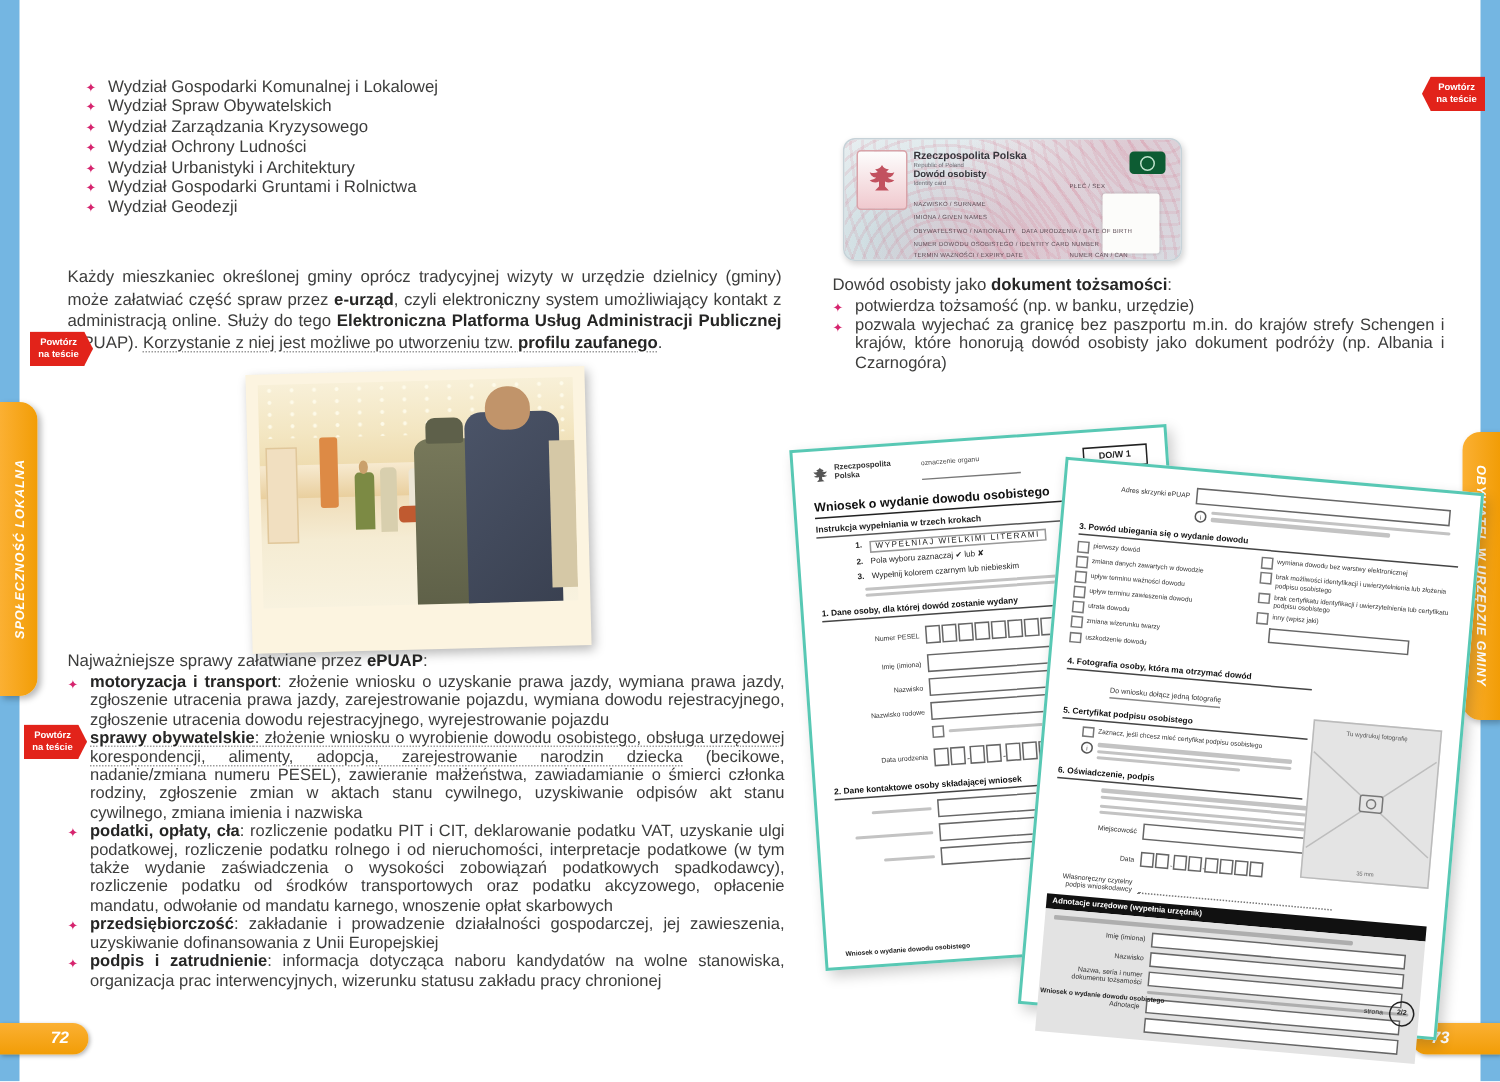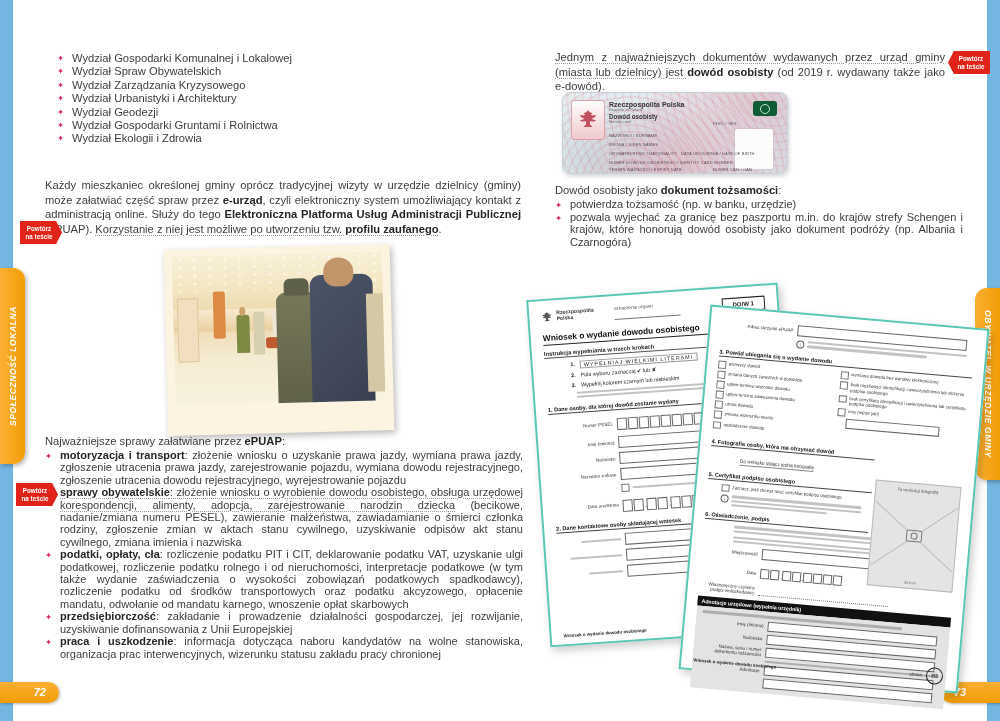--- a/index.html
+++ b/index.html
@@ -127,24 +127,24 @@
   </div>
   <div class="badge point-left" style="left:948px;top:51px;">
     <span>Powtórz</span>
       <span>na teście</span>
   </div>
 
   <div class="bullets" style="position:absolute;left:57px;top:52px;width:440px;">
     <div class="li">Wydział Gospodarki Komunalnej i Lokalowej</div>
     <div class="li">Wydział Spraw Obywatelskich</div>
     <div class="li">Wydział Zarządzania Kryzysowego</div>
+    <div class="li">Wydział Ochrony Ludności</div>
     <div class="li">Wydział Urbanistyki i Architektury</div>
+    <div class="li">Wydział Gospodarki Gruntami i Rolnictwa</div>
     <div class="li">Wydział Geodezji</div>
-    <div class="li">Wydział Gospodarki Gruntami i Rolnictwa</div>
-    <div class="li">Wydział Ekologii i Zdrowia</div>
   </div>
 
   <div class="body-text" style="position:absolute;left:45px;top:178px;width:476px;">
     <span>Każdy mieszkaniec określonej gminy oprócz tradycyjnej wizyty w urzędzie dzielnicy (gminy) może załatwiać część spraw przez </span><span class="b">e-urząd</span><span>, czyli elektroniczny system umożliwiający kontakt z administracją online. Służy do tego </span><span class="b">Elektroniczna Platforma Usług Administracji Publicznej</span><span> (ePUAP). </span><span class="tested">Korzystanie z niej jest możliwe po utworzeniu tzw. </span><span class="b tested">profilu zaufanego</span><span>.</span>
   </div>
 
   <div class="polaroid">
     <div class="photo">
       <div class="pf" style="left:0;top:0;right:0;height:24%;background-image:radial-gradient(circle,#fffdee 1px,transparent 1.6px);background-size:15px 8px;opacity:.85;"></div>
       <div class="pf" style="left:0;top:36%;right:0;height:15%;background:linear-gradient(#f7ead0,#e9cf9e);"></div>
@@ -173,30 +173,27 @@
     <div class="hang">
       <span class="b">motoryzacja i transport</span><span>: złożenie wniosku o uzyskanie prawa jazdy, wymiana prawa jazdy, zgłoszenie utracenia prawa jazdy, zarejestrowanie pojazdu, wymiana dowodu rejestracyjnego, zgłoszenie utracenia dowodu rejestracyjnego, wyrejestrowanie pojazdu</span>
     </div>
     <div class="hang">
       <span class="b tested">sprawy obywatelskie</span><span class="tested">: złożenie wniosku o wyrobienie dowodu osobistego, obsługa urzędowej korespondencji, alimenty, adopcja, zarejestrowanie narodzin dziecka</span><span> (becikowe, nadanie/zmiana numeru PESEL), zawieranie małżeństwa, zawiadamianie o śmierci członka rodziny, zgłoszenie zmian w aktach stanu cywilnego, uzyskiwanie odpisów akt stanu cywilnego, zmiana imienia i nazwiska</span>
     </div>
     <div class="hang">
       <span class="b">podatki, opłaty, cła</span><span>: rozliczenie podatku PIT i CIT, deklarowanie podatku VAT, uzyskanie ulgi podatkowej, rozliczenie podatku rolnego i od nieruchomości, interpretacje podatkowe (w tym także wydanie zaświadczenia o wysokości zobowiązań podatkowych spadkodawcy), rozliczenie podatku od środków transportowych oraz podatku akcyzowego, opłacenie mandatu, odwołanie od mandatu karnego, wnoszenie opłat skarbowych</span>
     </div>
     <div class="hang">
-      <span class="b">przedsiębiorczość</span><span>: zakładanie i prowadzenie działalności gospodarczej, jej rozwijanie, uzyskiwanie dofinansowania z Unii Europejskiej</span>
+      <span class="b">przedsiębiorczość</span><span>: zakładanie i prowadzenie działalności gospodarczej, jej zawieszenia, uzyskiwanie dofinansowania z Unii Europejskiej</span>
     </div>
     <div class="hang">
-      <span class="b">praca i uszkodzenie</span><span>: informacja dotycząca naboru kandydatów na wolne stanowiska, organizacja prac interwencyjnych, wizerunku statusu zakładu pracy chronionej</span>
-    </div>
-  </div>
-
-  <div class="body-text" style="position:absolute;left:555px;top:50px;width:390px;">
-    <span class="tested">Jednym z najważniejszych dokumentów wydawanych przez urząd gminy (miasta lub dzielnicy) jest </span><span class="b">dowód osobisty</span><span> (od 2019 r. wydawany także jako e-dowód).</span>
-  </div>
+      <span class="b">podpis i zatrudnienie</span><span>: informacja dotycząca naboru kandydatów na wolne stanowiska, organizacja prac interwencyjnych, wizerunku statusu zakładu pracy chronionej</span>
+    </div>
+  </div>
+
 
   <div class="idcard">
     <div class="guilloche"></div>
     <div class="emblem">
       <svg width="20" height="24" viewBox="0 0 20 24">
         <path d="M10 2c1 2 2.6 2.8 4.6 2.9l-1.8 1.8c1.8.9 3.6.9 5.4.1-.9 2.6-2.6 3.5-4.4 3.6 1 .9 2.6 1.7 4.4 1.7-1.8 1.8-4.4 1.8-6.2.9v3.4l2.6 2.6H5.4L8 16.4V13c-1.8.9-4.4.9-6.2-.9 1.8 0 3.4-.8 4.4-1.7-1.8-.1-3.5-1-4.4-3.6 1.8.8 3.6.8 5.4-.1L5.4 4.9C7.4 4.8 9 4 10 2z" fill="#c2515f"></path>
       </svg>
     </div>
     <div class="chip"></div>
     <div class="hdr">

